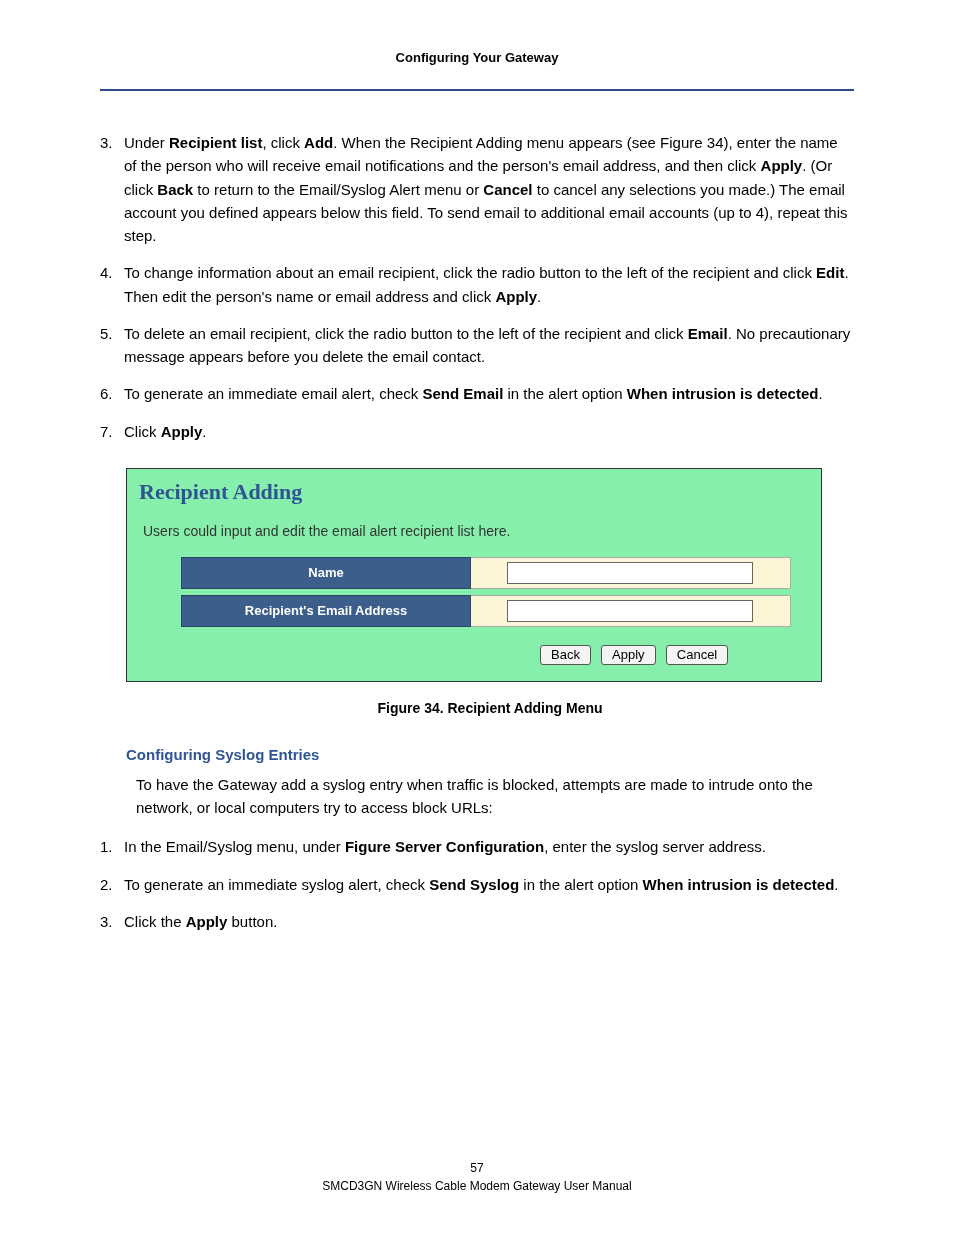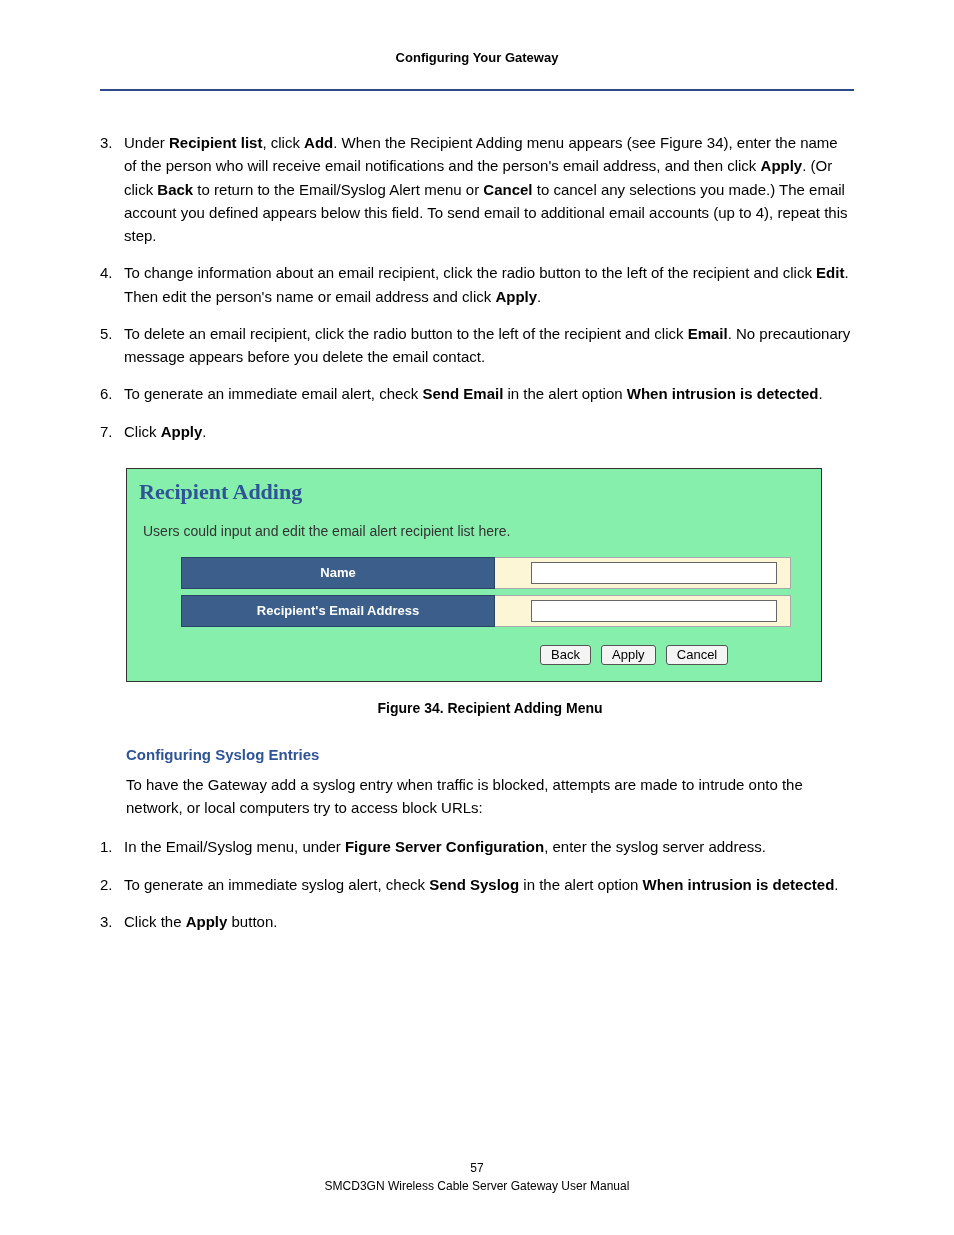--- a/index.html
+++ b/index.html
@@ -70,21 +70,21 @@
     border-collapse: collapse;
     margin-left: 44px;
     width: 610px;
   }
   .form-table td.label {
     background: #3b5f8a;
     color: #fff;
     text-align: center;
     font-weight: bold;
     font-size: 13px;
-    padding: 6px 16px;
+    padding: 6px 4px;
     width: 280px;
     border: 1px solid #2a456a;
   }
   .form-table td.field {
     background: #fdf6d6;
     padding: 4px 6px;
     border: 1px solid #aaa;
   }
   .form-table td.field input {
     width: 240px;
@@ -116,21 +116,21 @@
     font-size: 14px;
     margin: 18px 0 30px 0;
   }
   .section-head {
     color: #2f5496;
     font-weight: bold;
     font-size: 15px;
     margin: 15px 0 10px 26px;
   }
   .para {
-    margin: 0 0 16px 26px;
+    margin: 0 0 16px 36px;
     line-height: 1.55;
   }
   .footer {
     position: absolute;
     bottom: 40px;
     left: 0;
     width: 100%;
     text-align: center;
     font-size: 12px;
     line-height: 1.5;
@@ -208,15 +208,15 @@
         <span class="txt">To generate an immediate syslog alert, check <b>Send Syslog</b> in the alert option <b>When intrusion is detected</b>.</span>
       </li>
     <li>
         <span class="num">3.</span>
         <span class="txt">Click the <b>Apply</b> button.</span>
       </li>
   </ol>
 
   <div class="footer">
     <div>57</div>
-    <div>SMCD3GN Wireless Cable Server Gateway User Manual</div>
+    <div>SMCD3GN Wireless Cable Modem Gateway User Manual</div>
   </div>
 </div>
 
 </body></html>

